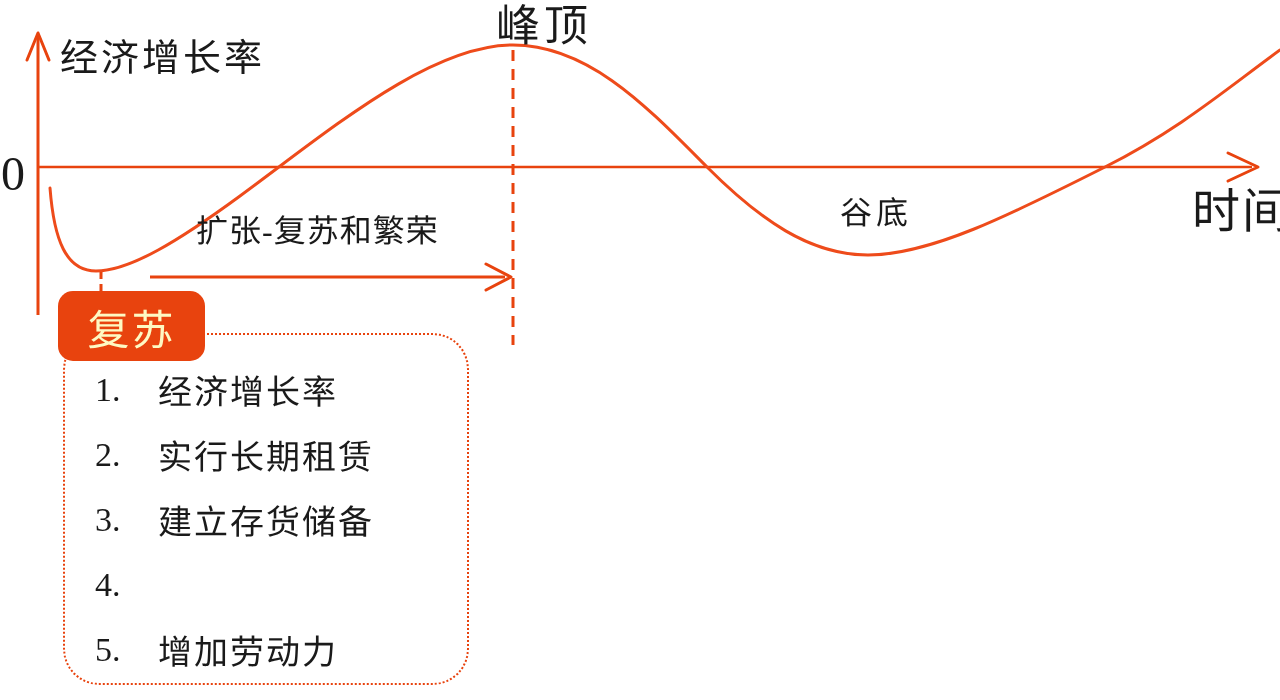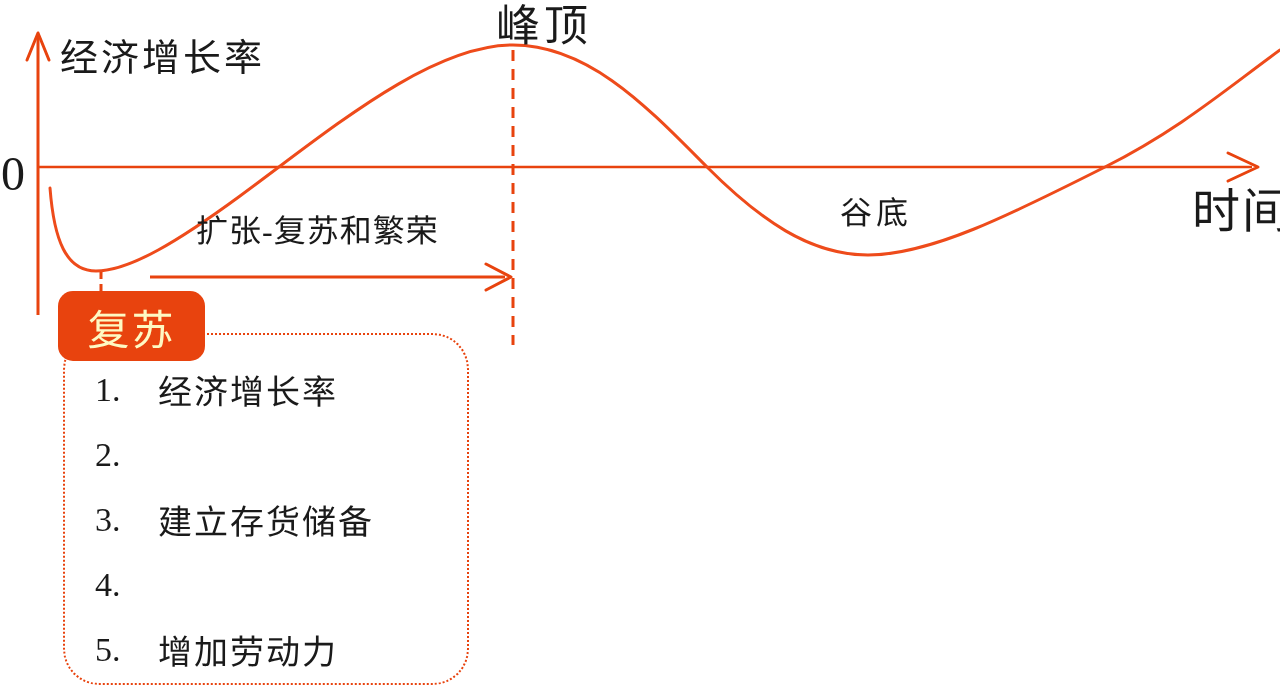--- a/index.html
+++ b/index.html
@@ -125,20 +125,21 @@
 
   <div class="recovery-box"></div>
 
   <div class="recovery-list">
     <div class="recovery-item">
       <span class="marker">1.</span>
       <span class="item-text">经济增长率</span>
     </div>
     <div class="recovery-item">
       <span class="marker">2.</span>
+      <span class="item-text">实行长期租赁</span>
     </div>
     <div class="recovery-item">
       <span class="marker">3.</span>
       <span class="item-text">建立存货储备</span>
     </div>
     <div class="recovery-item">
       <span class="marker">4.</span>
     </div>
     <div class="recovery-item">
       <span class="marker">5.</span>

